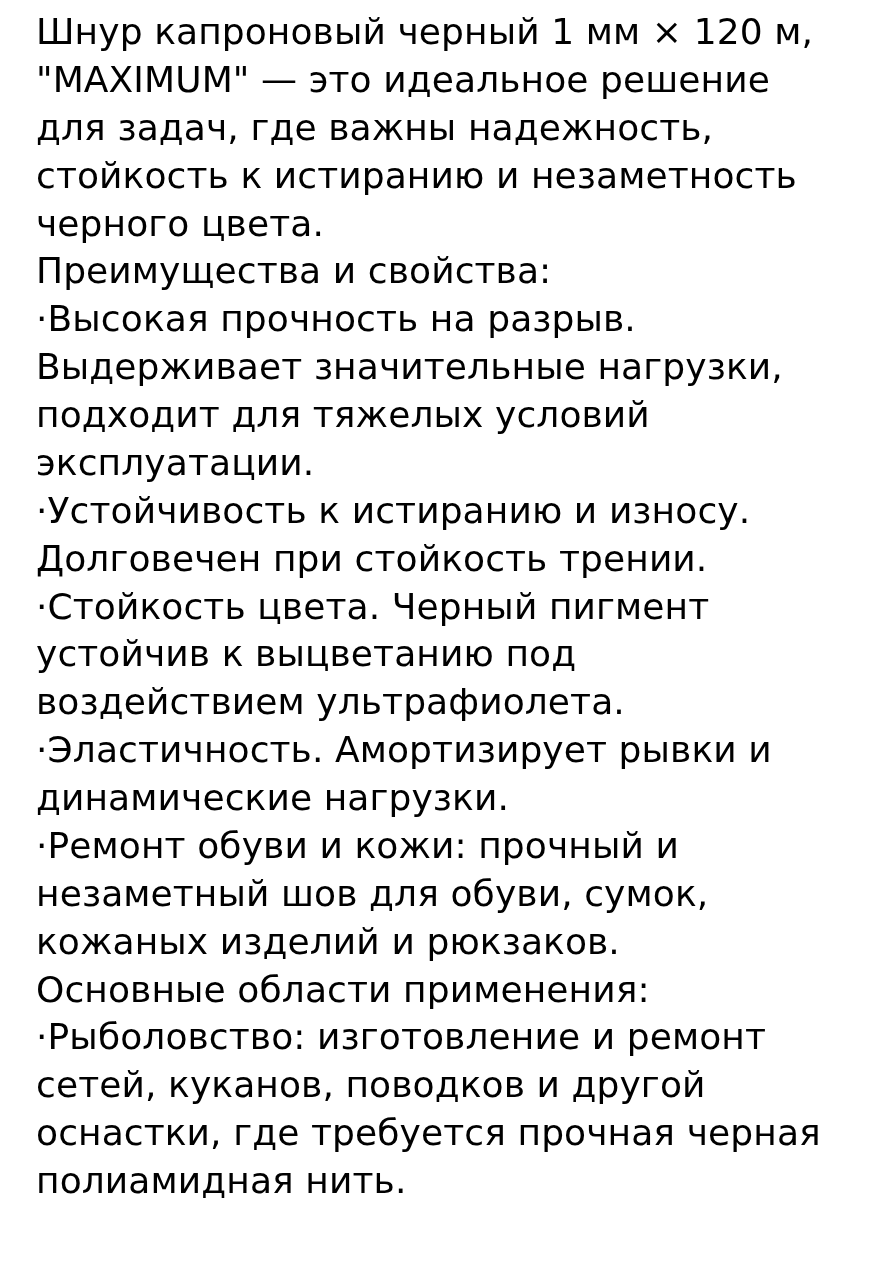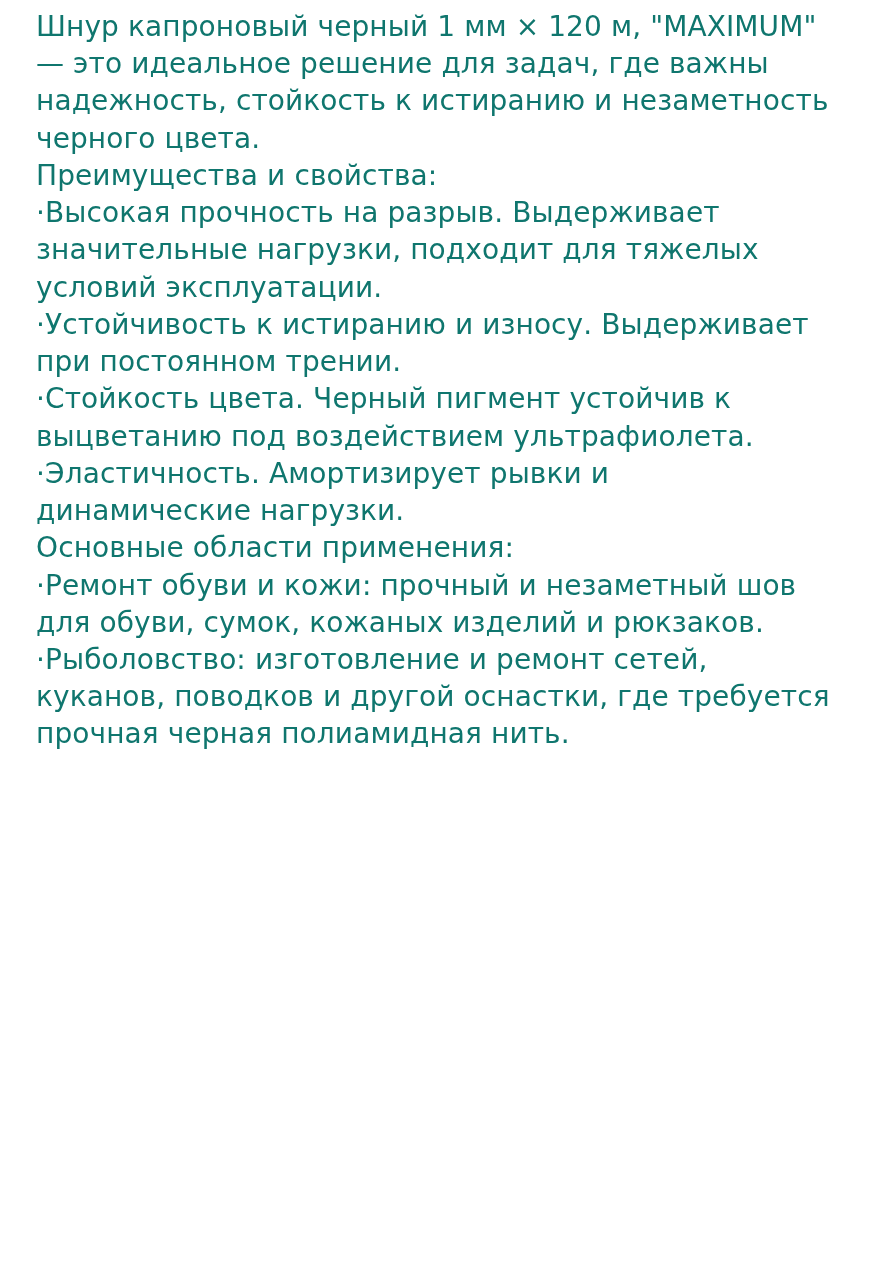--- a/index.html
+++ b/index.html
@@ -14,41 +14,41 @@
     color: #3c3c3c;
   }
   .page {
     width: 873px;
     min-height: 1280px;
     box-sizing: border-box;
     padding: 8px 40px 0 36px;
     background: #ffffff;
   }
   .doc {
-    font-size: 28px;
+    font-size: 36px;
     line-height: 1.33;
     letter-spacing: 0.1px;
-    color: #0f766e;
+    color: #000000;
     font-weight: 400;
   }
   .para {
     margin: 0;
     padding: 0;
     white-space: pre-wrap;
     word-wrap: break-word;
   }
 </style>
 </head>
 <body>
 
 <div class="page">
   <div class="doc">
     <p class="para">Шнур капроновый черный 1 мм × 120 м, "MAXIMUM" — это идеальное решение для задач, где важны надежность, стойкость к истиранию и незаметность черного цвета.</p>
     <p class="para">Преимущества и свойства:</p>
     <p class="para">·Высокая прочность на разрыв. Выдерживает значительные нагрузки, подходит для тяжелых условий эксплуатации.</p>
-    <p class="para">·Устойчивость к истиранию и износу. Выдерживает при постоянном трении.</p>
+    <p class="para">·Устойчивость к истиранию и износу. Долговечен при стойкость трении.</p>
     <p class="para">·Стойкость цвета. Черный пигмент устойчив к выцветанию под воздействием ультрафиолета.</p>
     <p class="para">·Эластичность. Амортизирует рывки и динамические нагрузки.</p>
+    <p class="para">·Ремонт обуви и кожи: прочный и незаметный шов для обуви, сумок, кожаных изделий и рюкзаков.</p>
     <p class="para">Основные области применения:</p>
-    <p class="para">·Ремонт обуви и кожи: прочный и незаметный шов для обуви, сумок, кожаных изделий и рюкзаков.</p>
     <p class="para">·Рыболовство: изготовление и ремонт сетей, куканов, поводков и другой оснастки, где требуется прочная черная полиамидная нить.</p>
   </div>
 </div>
 
 </body></html>

